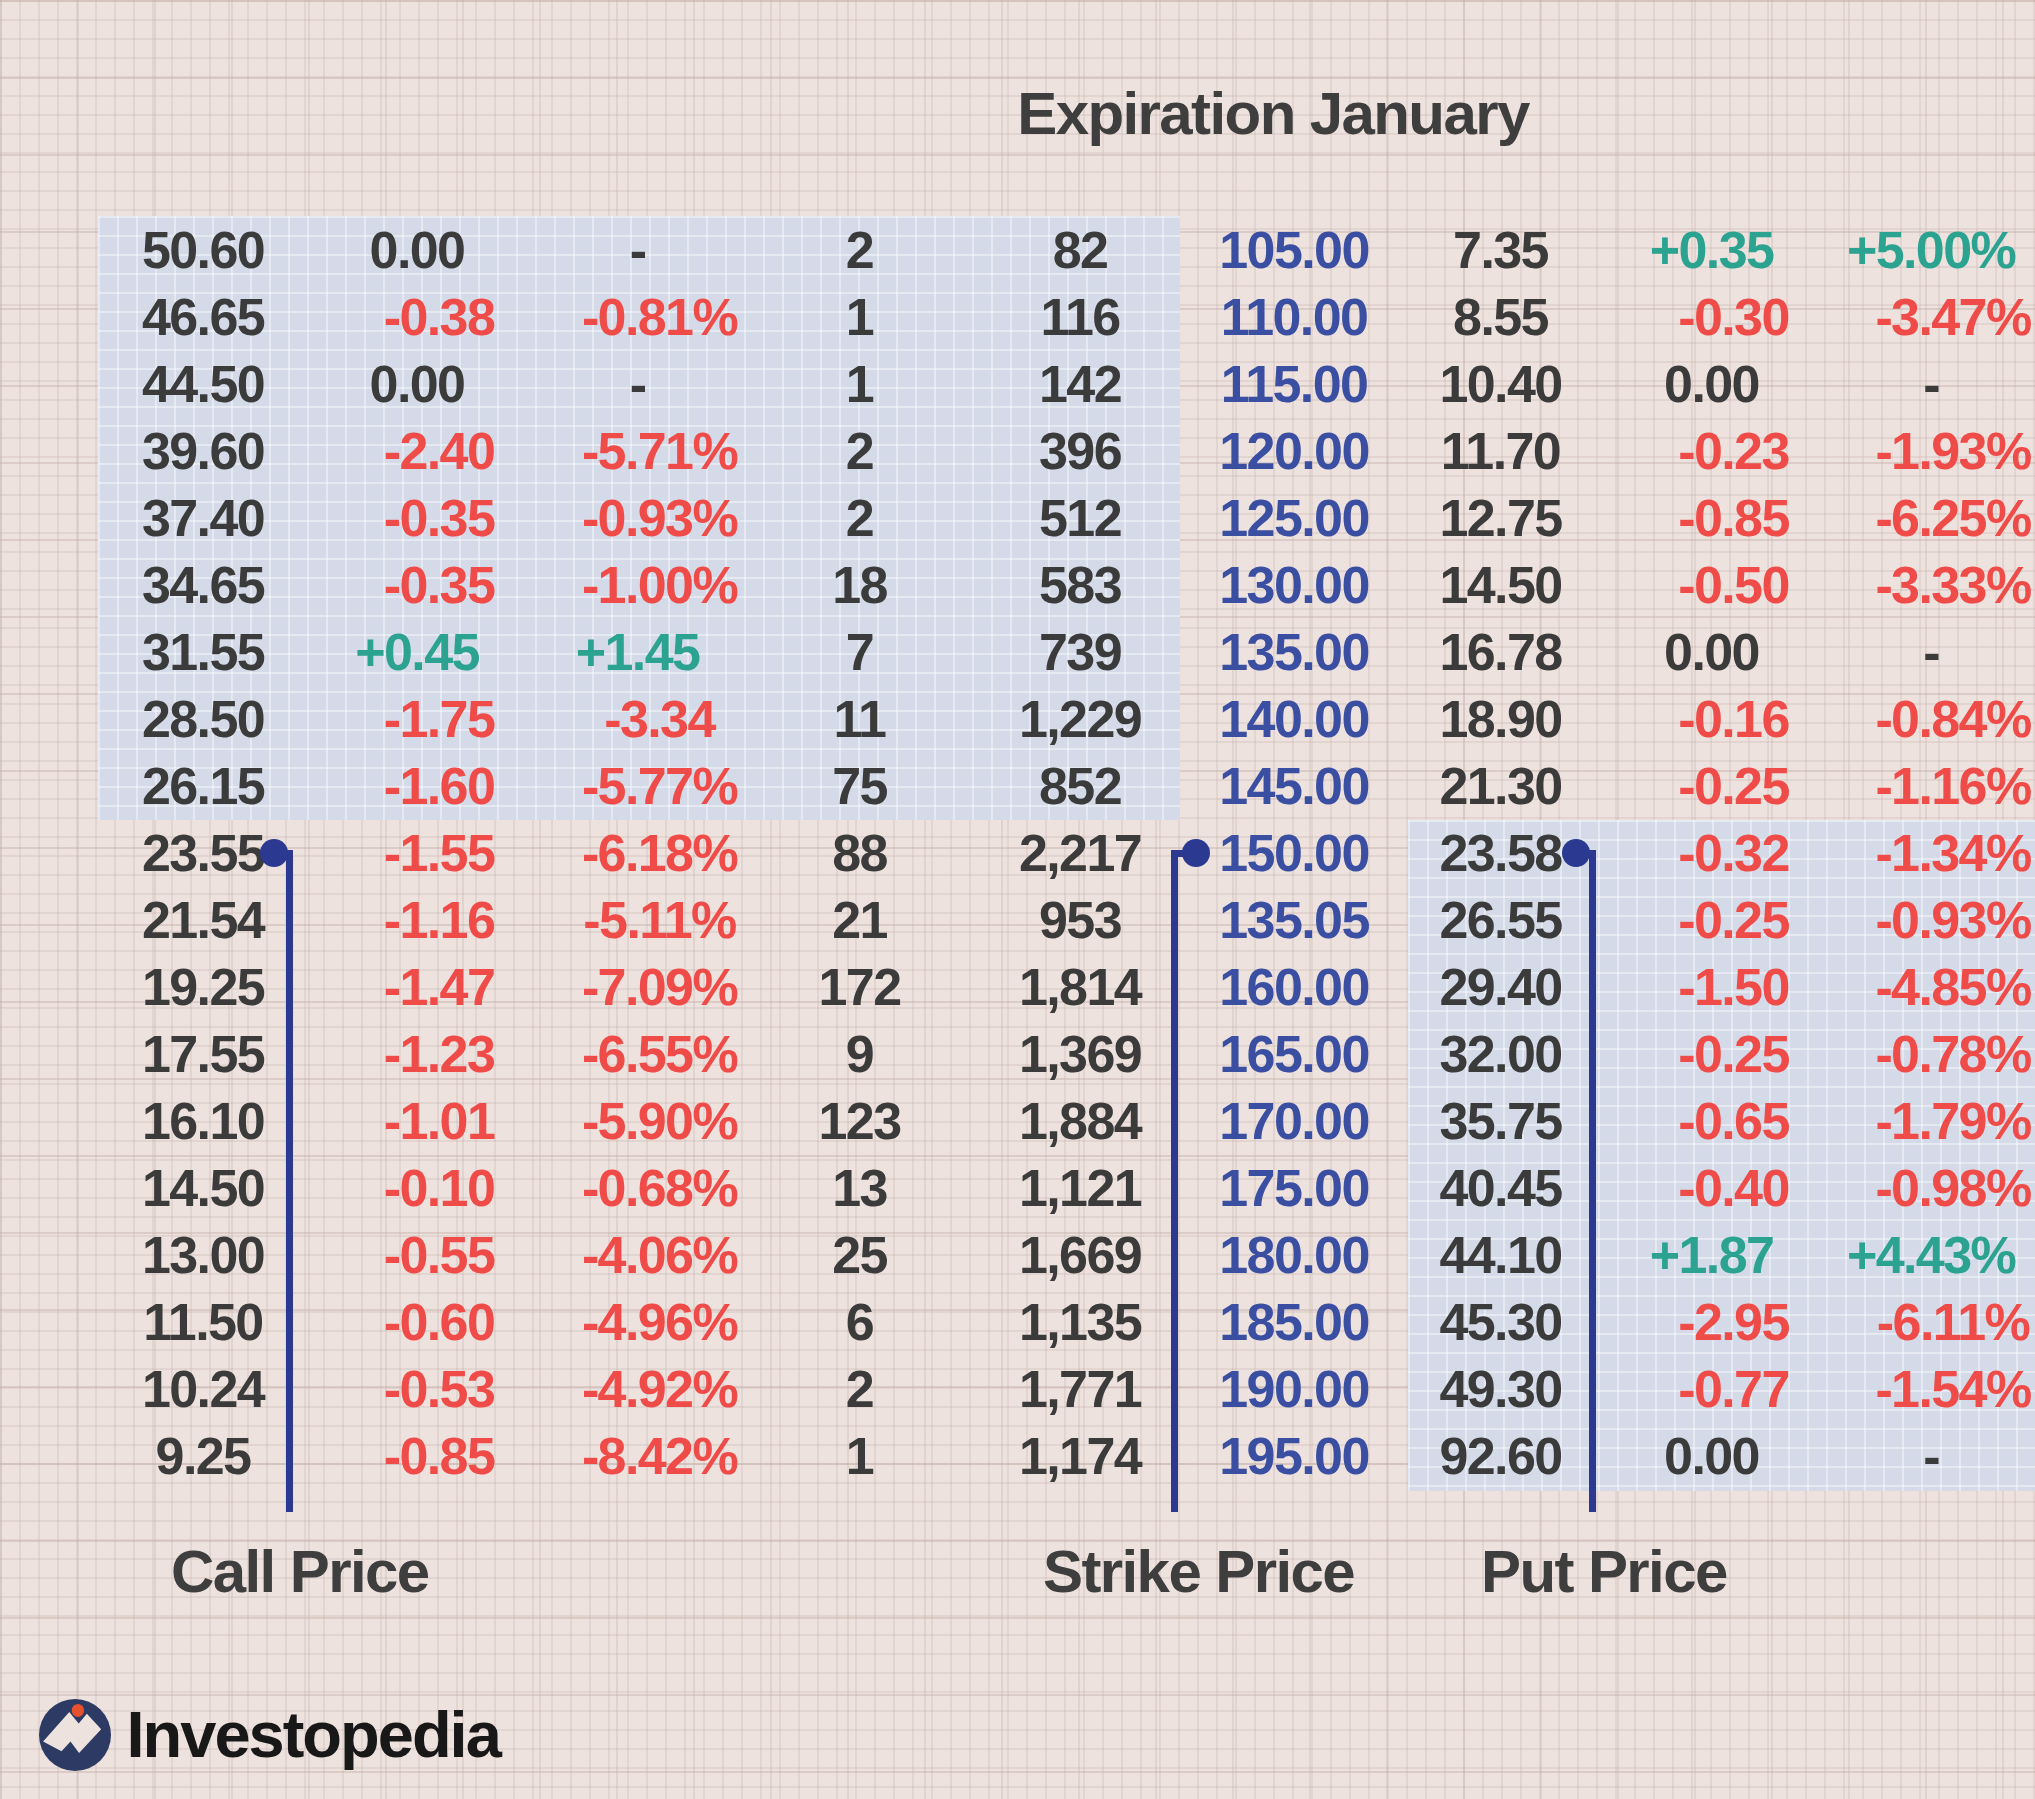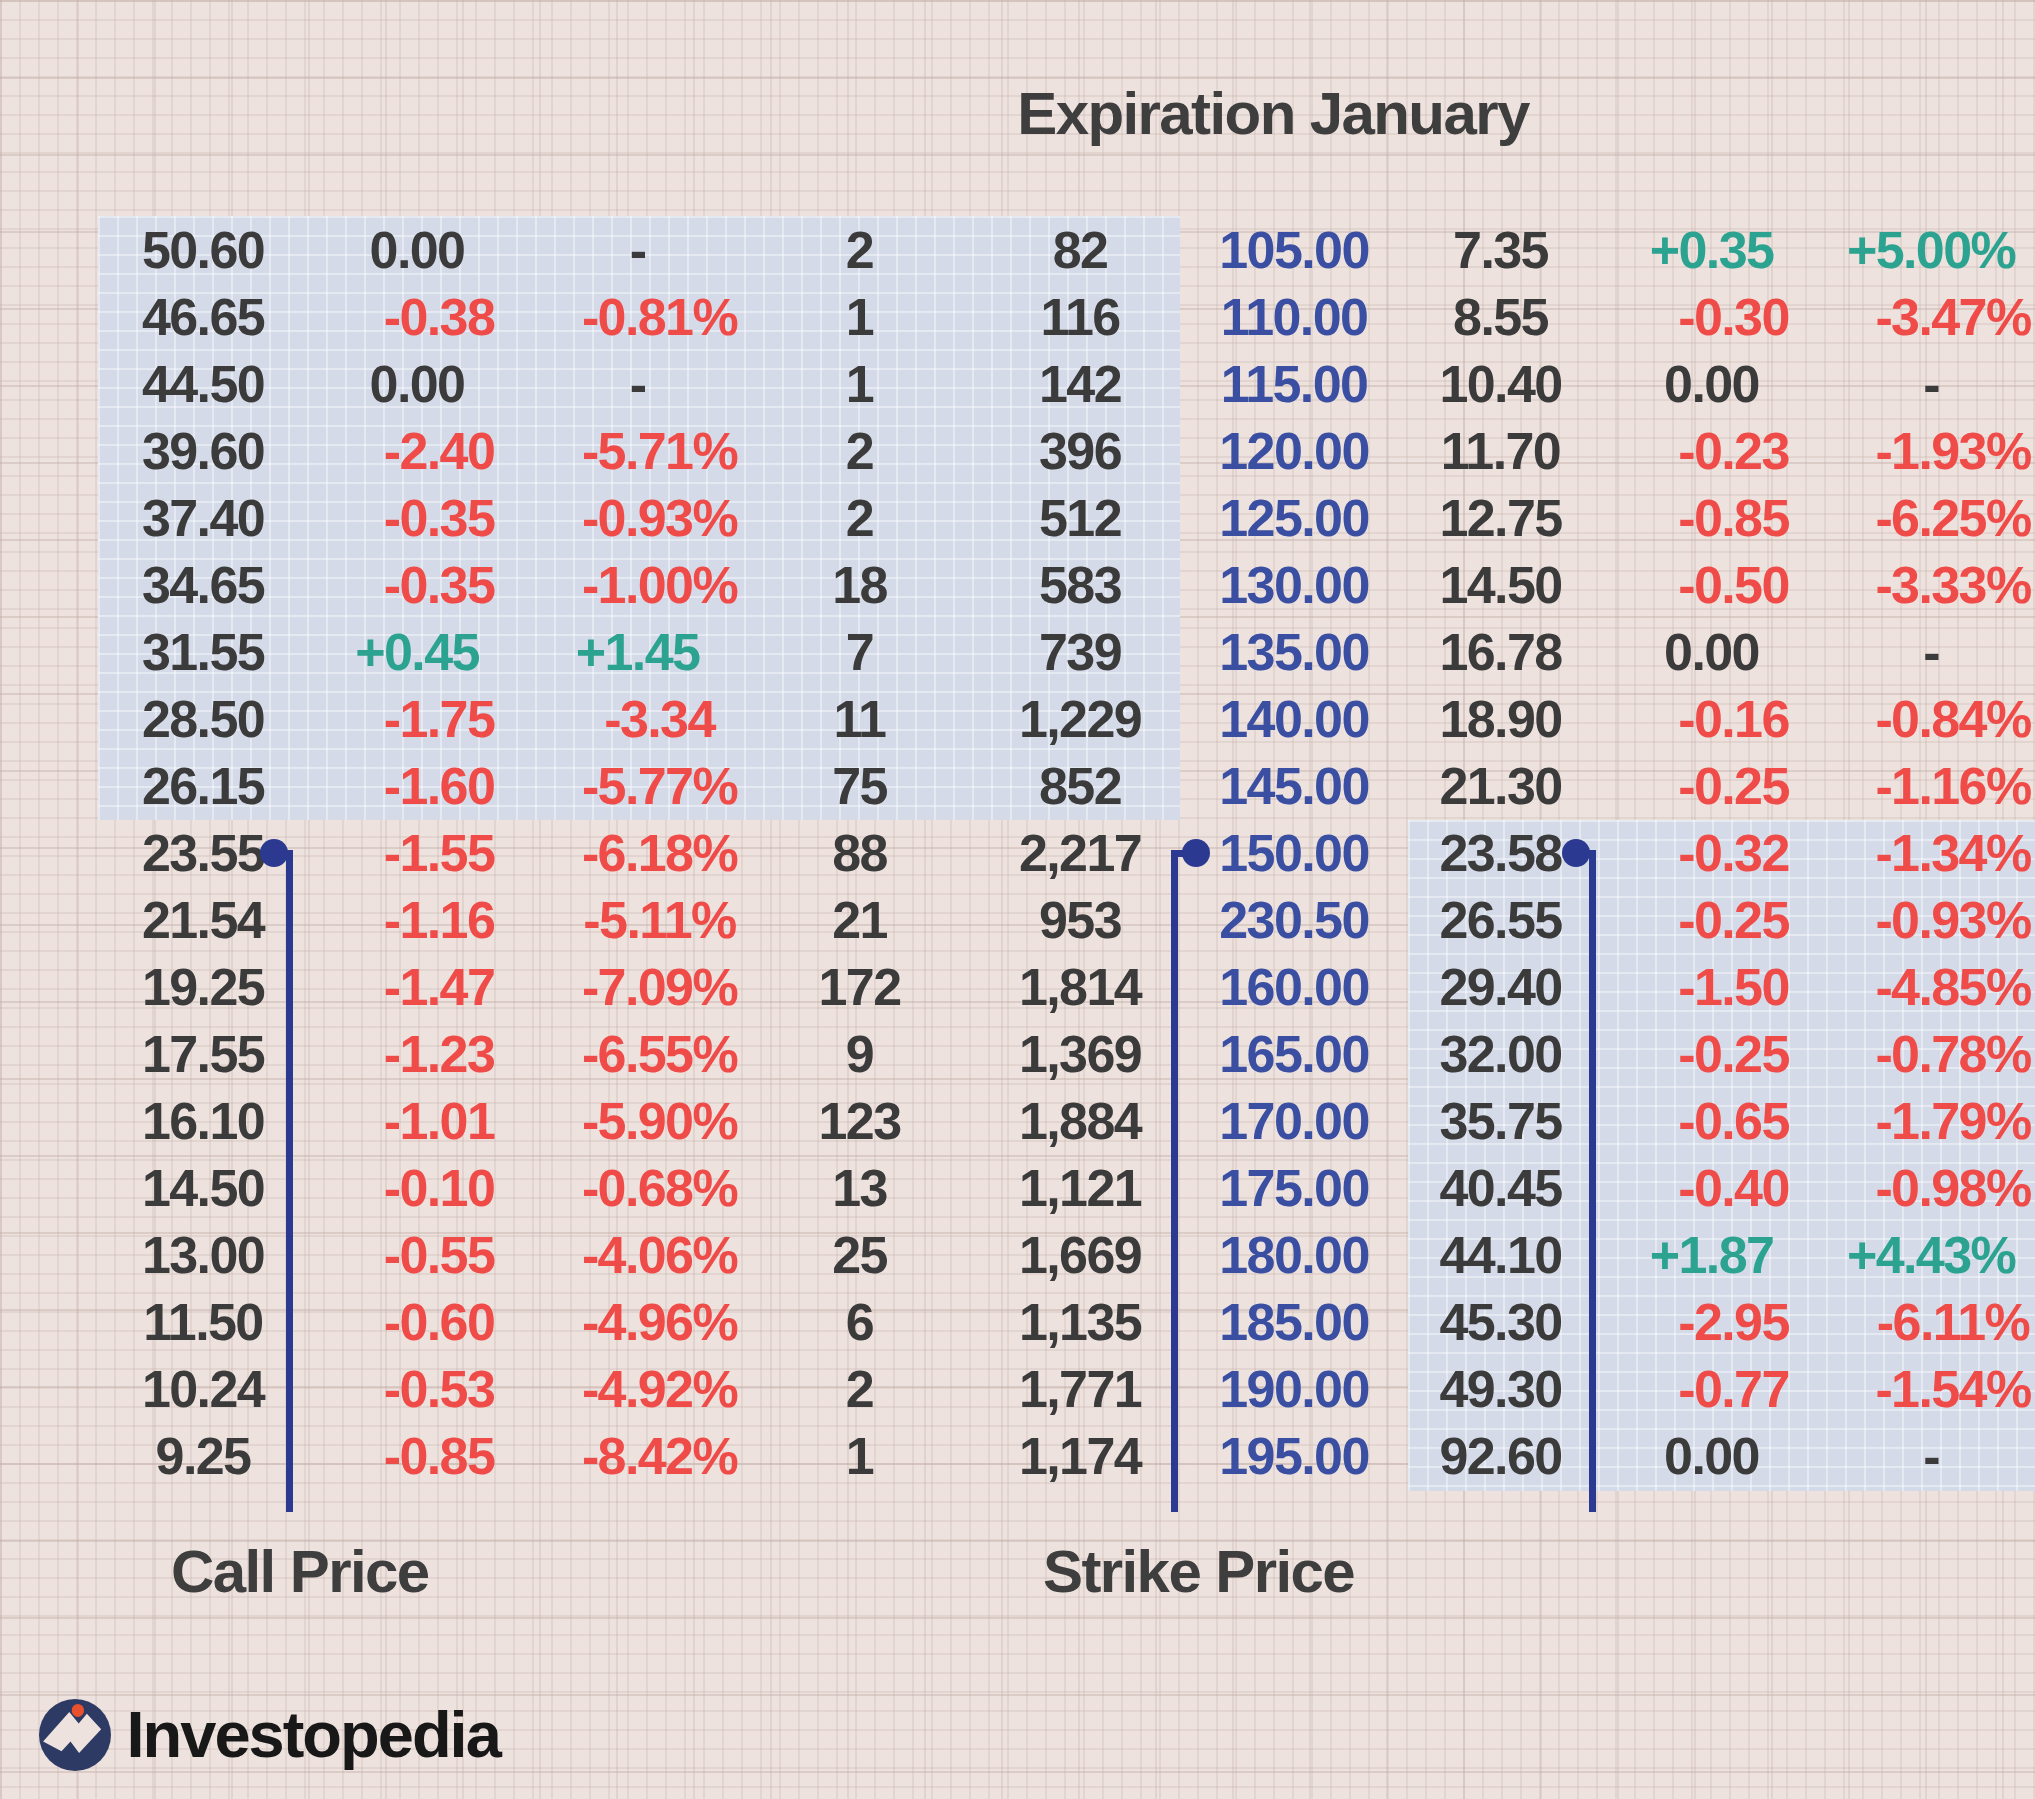--- a/index.html
+++ b/index.html
@@ -194,21 +194,21 @@
           <div class="cell">23.58</div>
           <div class="cell neg">-0.32</div>
           <div class="cell neg">-1.34%</div>
         </div>
         <div class="row">
           <div class="cell">21.54</div>
           <div class="cell neg">-1.16</div>
           <div class="cell neg">-5.11%</div>
           <div class="cell">21</div>
           <div class="cell">953</div>
-          <div class="cell strike">230.50</div>
+          <div class="cell strike">135.05</div>
           <div class="cell">26.55</div>
           <div class="cell neg">-0.25</div>
           <div class="cell neg">-0.93%</div>
         </div>
         <div class="row">
           <div class="cell">19.25</div>
           <div class="cell neg">-1.47</div>
           <div class="cell neg">-7.09%</div>
           <div class="cell">172</div>
           <div class="cell">1,814</div>
@@ -310,20 +310,21 @@
   </div>
 
   <div>
     <span class="dot" style="left:1562px;top:839px;"></span>
     <span class="hseg" style="left:1576px;top:850px;width:19px;"></span>
     <span class="vseg" style="left:1589px;top:850px;height:662px;"></span>
   </div>
 
   <p class="axis-label lbl-call">Call Price</p>
   <p class="axis-label lbl-strike">Strike Price</p>
+  <p class="axis-label lbl-put">Put Price</p>
 
   <div class="logo">
     <svg width="72" height="72" viewBox="0 0 176 176">
       <circle cx="88" cy="88" r="88" fill="#2D3A63"></circle>
       <path d="M10 104 L74 32 L97 60 L117 36 L152 74 L98 132 L77 104 L55 128 Z" fill="#EDE2DE"></path>
       <ellipse cx="95" cy="28" rx="15" ry="16" fill="#E8512D"></ellipse>
     </svg>
     <span class="logo-text">Investopedia</span>
   </div>
 

